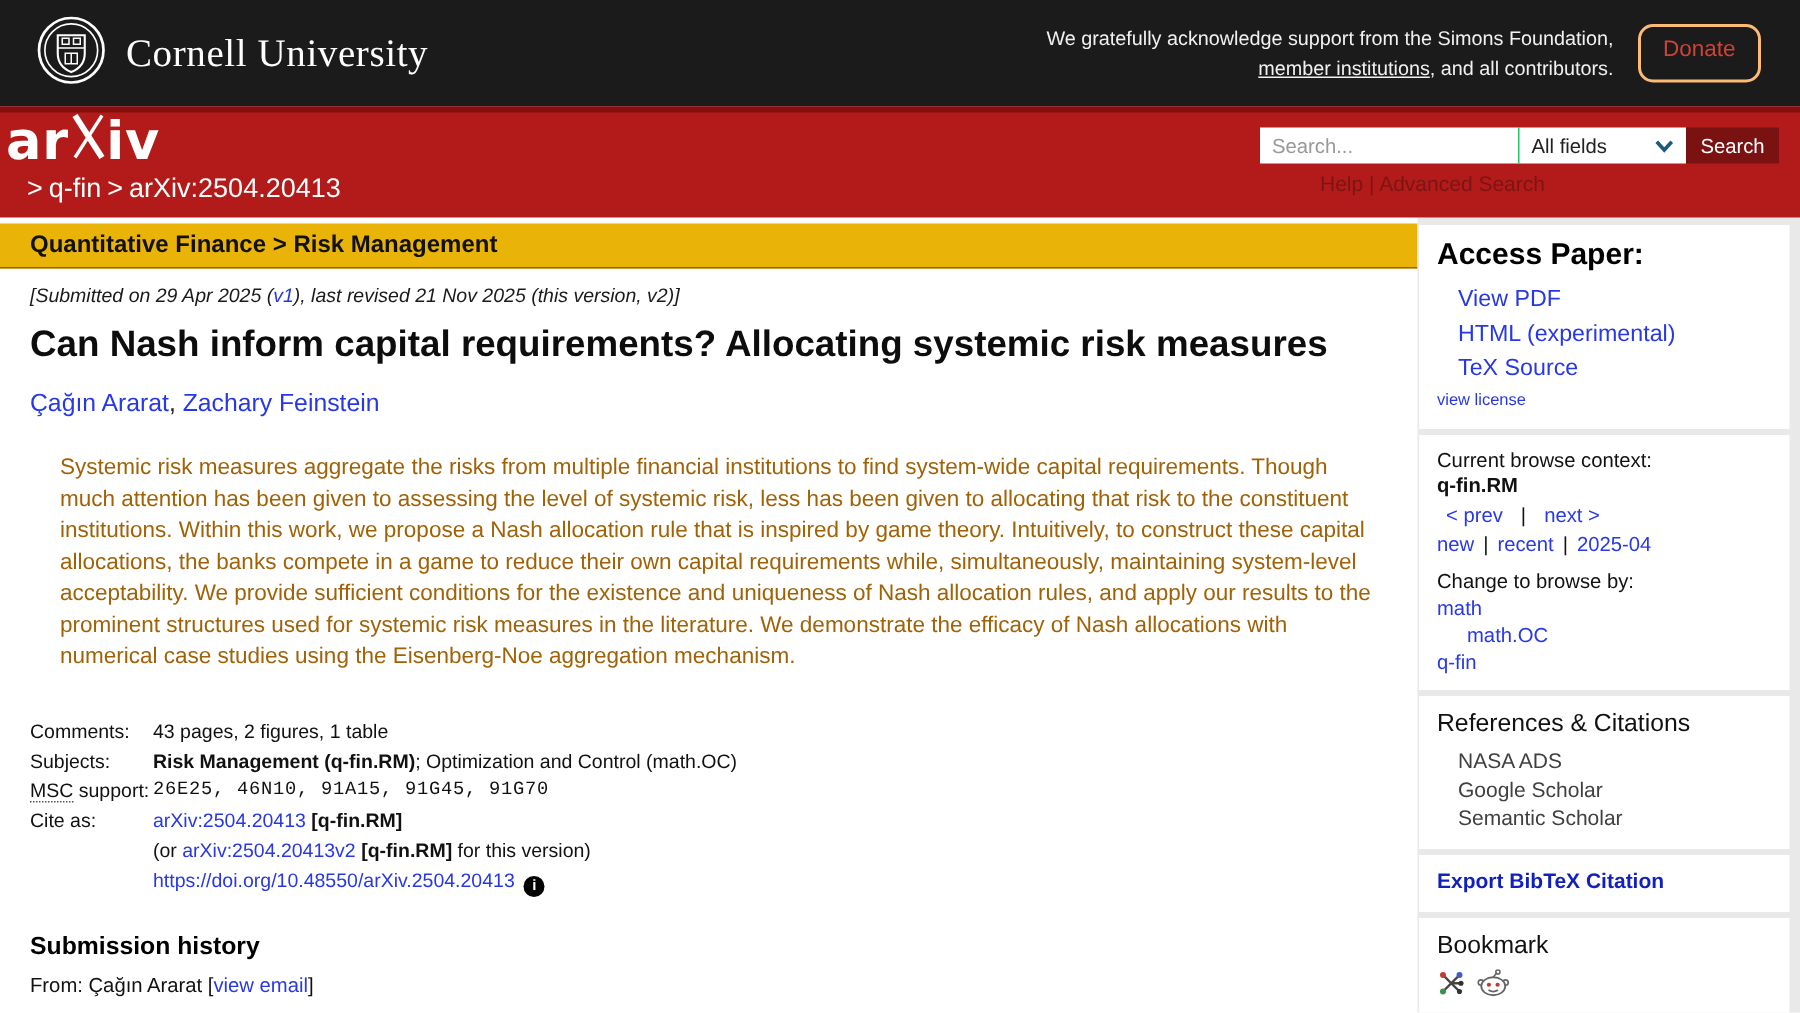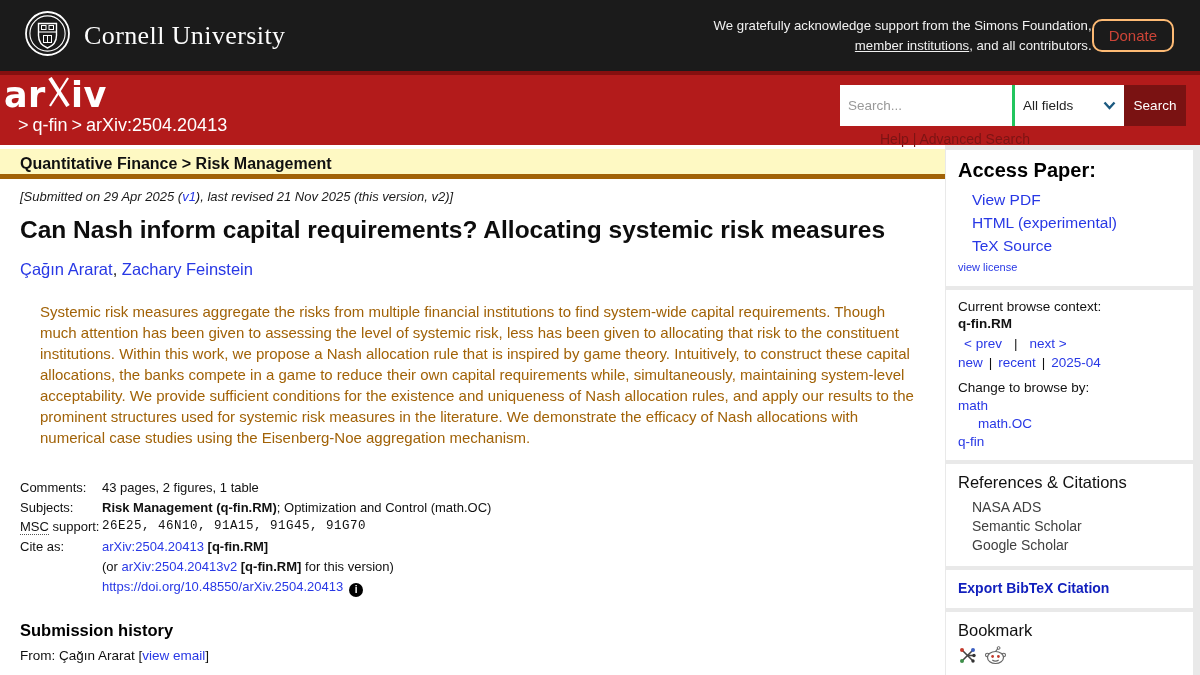--- a/index.html
+++ b/index.html
@@ -4,56 +4,56 @@
 <style>
   * { margin:0; padding:0; box-sizing:border-box; }
   html,body { width:1200px; height:675px; overflow:hidden; background:#fff;
               font-family:"Liberation Sans", sans-serif; }
 
   
   .top-banner { height:71px; background:#1b1b1b; display:flex; align-items:center;
                 justify-content:space-between; padding:0 26px 0 24px; }
   .cornell { display:flex; align-items:center; gap:13px; color:#fdfdfd; text-decoration:none; }
   .cornell-name { font-family:"Liberation Serif", serif; font-size:26px; letter-spacing:.4px; }
-  .banner-right { display:flex; align-items:center; }
+  .banner-right { display:flex; gap:16px; }
   .support { width:398px; font-size:13.2px; line-height:1.5; color:#f1f1f1; text-align:right; }
   .support a { color:#f1f1f1; text-decoration:underline; cursor:pointer; }
   .donate-btn { display:inline-block; border:2px solid #fdba74; border-radius:10px;
                 padding:6px 15px; color:#cc4437; font-size:15px; text-decoration:none;
                 cursor:pointer; background:transparent; }
 
   
   .red-header { height:74px; background:#b31b1b; border-top:4px solid #850f0f;
                 position:relative; color:#fff; }
   .logo-row { position:absolute; left:4px; bottom:9px; display:flex; align-items:flex-start;flex-direction:column; }
   .arxiv-logo { color:#fff; text-decoration:none; font-size:35px; font-weight:600;
                 font-family:"DejaVu Sans", sans-serif; letter-spacing:.5px;
                 display:flex; align-items:baseline; cursor:pointer; }
   .x-mark { width:24px; height:30px; display:inline-block; position:relative; margin:0 0 -6px 1px; }
   .breadcrumb { margin-left:10px; font-size:18px; color:#fff; }
   .breadcrumb a { color:#fff; text-decoration:none; cursor:pointer; }
   .bc-sep { margin:0 4px; }
   .search-area { position:absolute; right:14px; top:10px; width:346px; }
-  .search-row { display:flex; height:41px; }
+  .search-row { display:flex; height:24px; }
   .search-input { flex:1; min-width:0; border:none; padding:0 8px; font-size:13.5px;
                   font-family:"Liberation Sans", sans-serif; color:#333; }
   .search-input::placeholder { color:#999; }
-  .field-select { width:112px; background:#fff; border-left:3px solid #22c55e;
+  .field-select { width:112px; background:#fff; border-left:1px solid #22c55e;
                   display:flex; align-items:center; justify-content:space-between;
                   padding:0 8px; font-size:13.5px; color:#222; cursor:pointer; }
   .search-btn { width:62px; background:#7a1212; color:#fff; border:none; font-size:13.5px;
                 font-family:"Liberation Sans", sans-serif; cursor:pointer; }
   .help-row { margin-top:5px; padding-left:40px; font-size:14px; color:#7d1414; }
   .help-row a { color:#7d1414; text-decoration:none; cursor:pointer; }
 
   
   .content-row { display:flex; width:1200px; }
   .main-col { width:945px; background:#fff; }
-  .subject-bar { margin-top:4px; height:30px; line-height:30px; background:#fef9c3;
-                 border-bottom:5px solid #a16207; padding-left:20px;
+  .subject-bar { margin-top:4px; height:30px; line-height:30px; background:#eab308;
+                 border-bottom:1px solid #a16207; padding-left:20px;
                  font-size:16px; font-weight:bold; color:#111; }
   .article { padding:0 20px; }
   .submitted { margin-top:10px; font-size:13px; font-style:italic; color:#1a1a1a; }
   .submitted a { color:#2838e5; text-decoration:none; cursor:pointer;margin-top:36px; }
   .title { margin-top:12px; font-size:24.5px; font-weight:bold; color:#0d0d0d; }
   .authors { margin-top:16px; font-size:16.5px; color:#1a1a1a; }
   .authors a { color:#2838e5; text-decoration:none; cursor:pointer; }
   .abstract { margin:22px 0 0 20px; width:878px; font-size:15px; line-height:21px; color:#a16207; }
 
   .meta { margin-top:30px; font-size:13px; color:#111; }
@@ -224,22 +224,22 @@
           <a>math</a>
           <a class="indent">math.OC</a>
           <a>q-fin</a>
         </div>
       </div>
 
       <div class="card">
         <h3 class="refs-h">References &amp; Citations</h3>
         <div class="refs-links">
           <a>NASA ADS</a>
+          <a>Google Scholar</a>
           <a>Semantic Scholar</a>
-          <a>Google Scholar</a>
         </div>
       </div>
 
       <div class="card export-card">
         <a>Export BibTeX Citation</a>
       </div>
 
       <div class="card">
         <h3 class="bookmark-h">Bookmark</h3>
         <div class="bookmark-icons">

